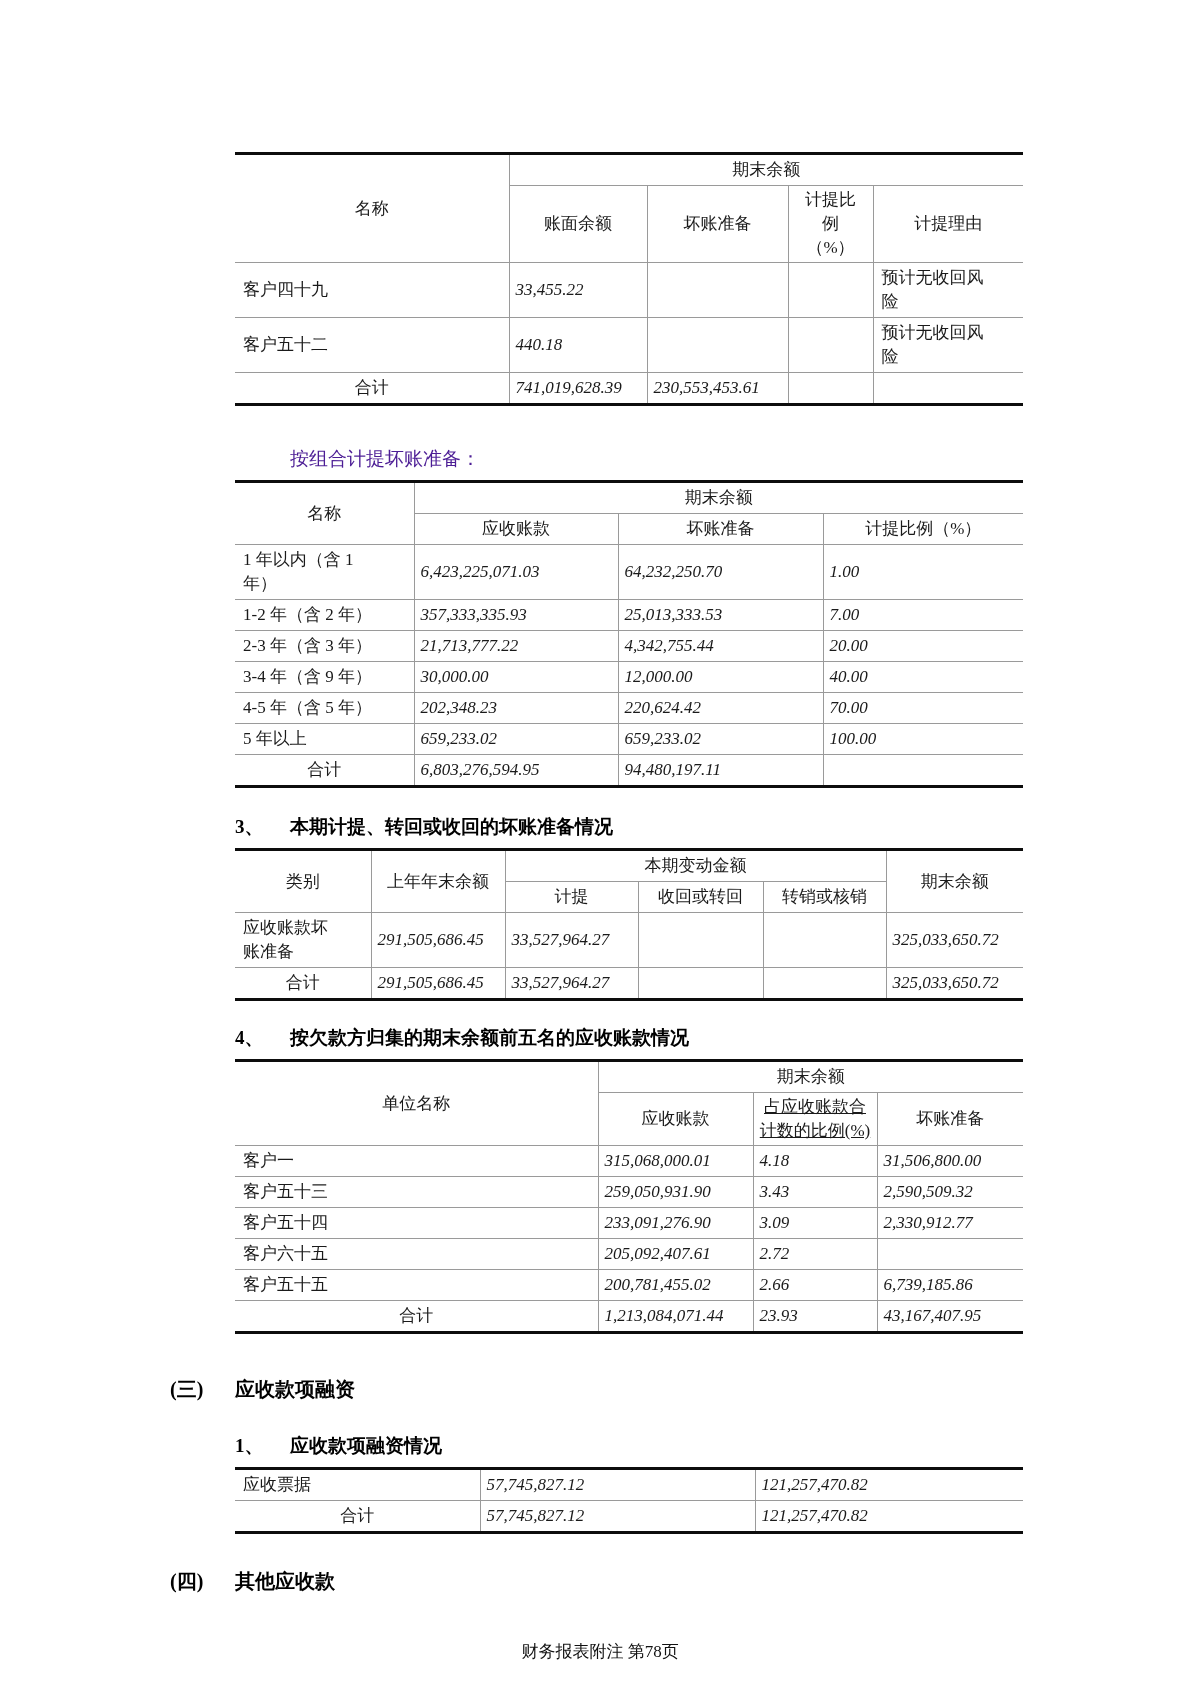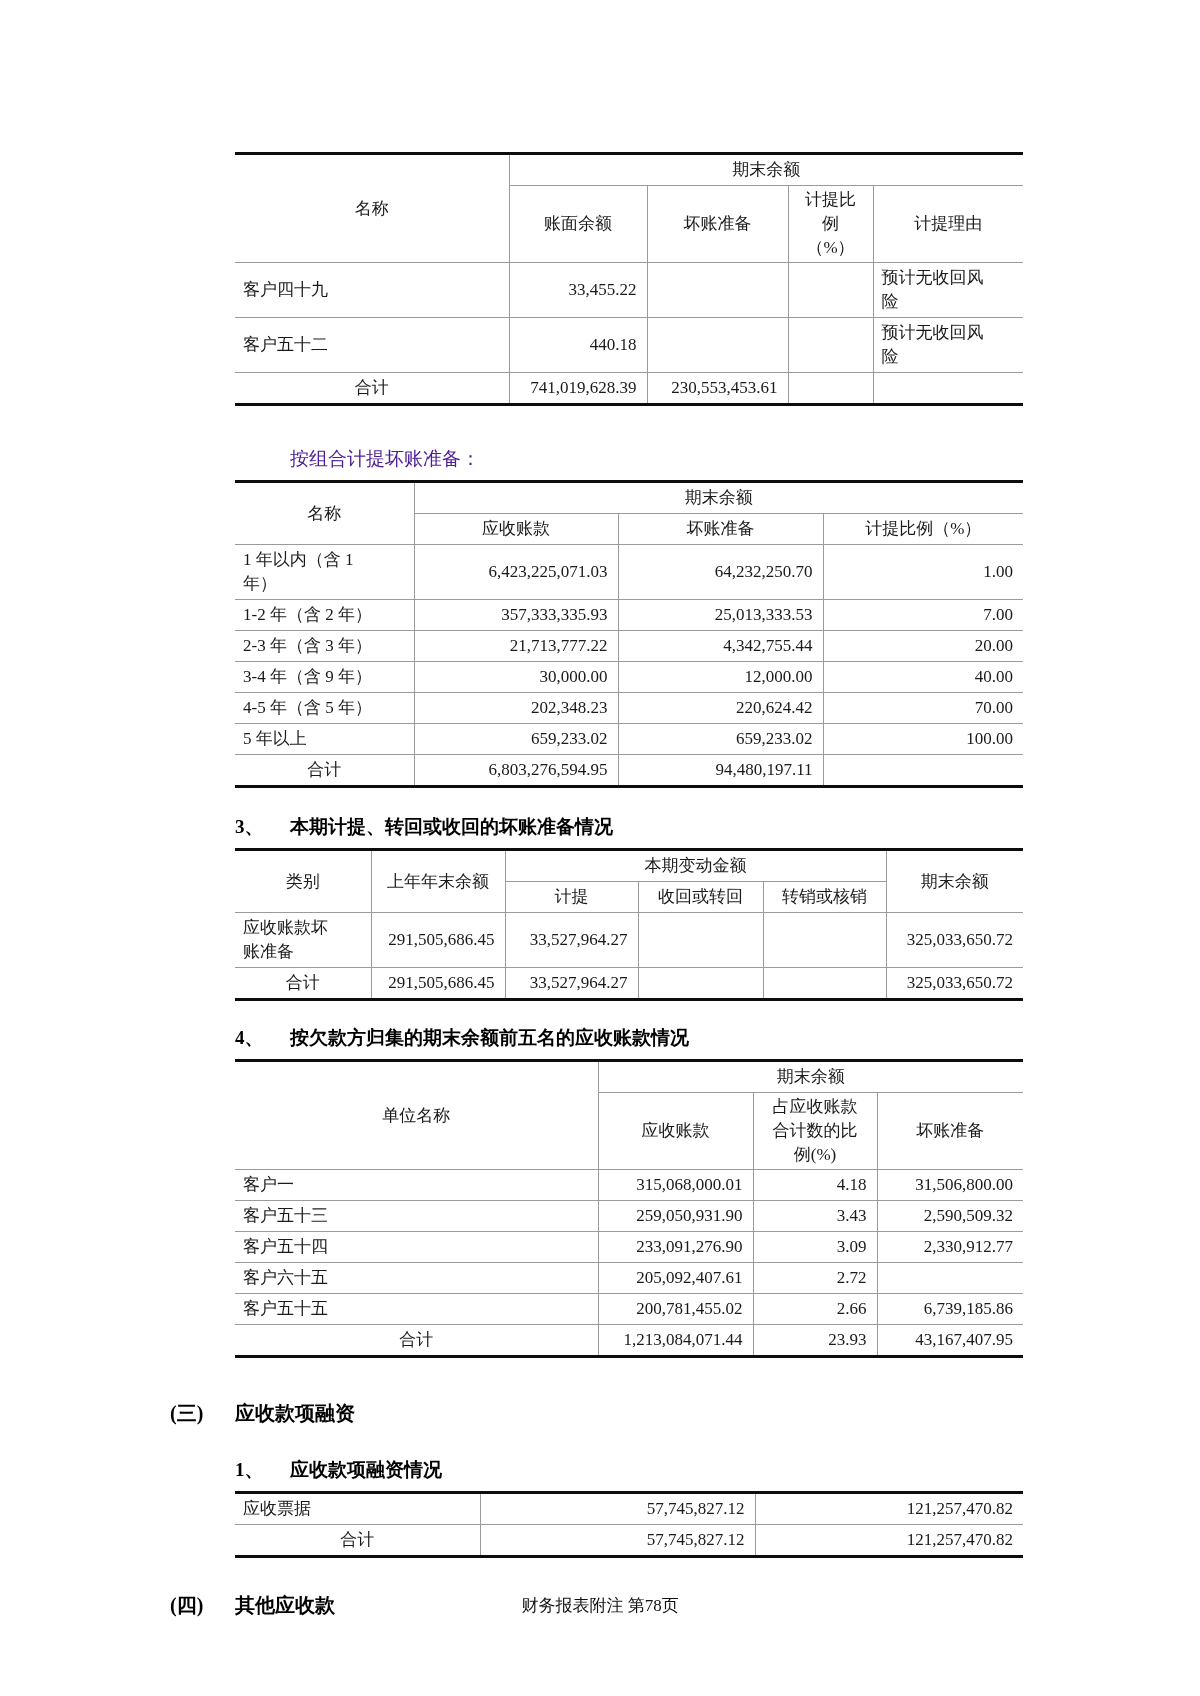--- a/index.html
+++ b/index.html
@@ -18,24 +18,24 @@
     border-left:hidden;border-right:hidden;
     font-size:17px;line-height:24px;
   }
   table.fin td{
     border:1px solid #9a9a9a;
     padding:3px 6px;vertical-align:middle;
     overflow:hidden;word-break:break-all;
   }
   .c{text-align:center;margin-left:12px;}
   .l{text-align:left;padding-left:8px !important;}
-  .r{text-align:right;padding-right:10px !important;}
+  .r{text-align:left;padding-right:10px !important;font-style:italic;}
   .wrap-tight{padding-right:30px !important;margin-top:48px;}
   .ratio-hdr1{padding:2px 12px !important;}
-  .ratio-hdr4{padding:2px 14px !important;}
+  .ratio-hdr4{padding:2px 6px !important;text-decoration:underline;}
   .reason{padding:3px 26px 3px 8px !important;text-align:left;}
 
   
   .num-heading{
     display:flex;align-items:baseline;
     font-weight:bold;font-size:19px;color:#000;
   }
   .num-heading .num{width:55px;flex:0 0 55px;}
   .group-heading{
     font-size:19px;color:#4c1d95;margin-left:55px;
@@ -54,21 +54,21 @@
   #h3{margin-top:26px;}
   #t3{margin-top:8px;}
   #h4{margin-top:24px;}
   #t4{margin-top:8px;}
   #hc{margin-top:42px;}
   #hc1{margin-top:30px;margin-left:0;}
   #t5{margin-top:8px;}
   #hd{margin-top:34px;}
 
   .footer{
-    position:absolute;left:0;top:1594px;width:1200px;
+    position:absolute;left:0;top:1640px;width:1200px;
     text-align:center;font-size:17px;color:#111;
   }
 </style>
 </head>
 <body>
 
 <div class="page">
   <div class="content">
 
     <table class="fin" id="t1">

